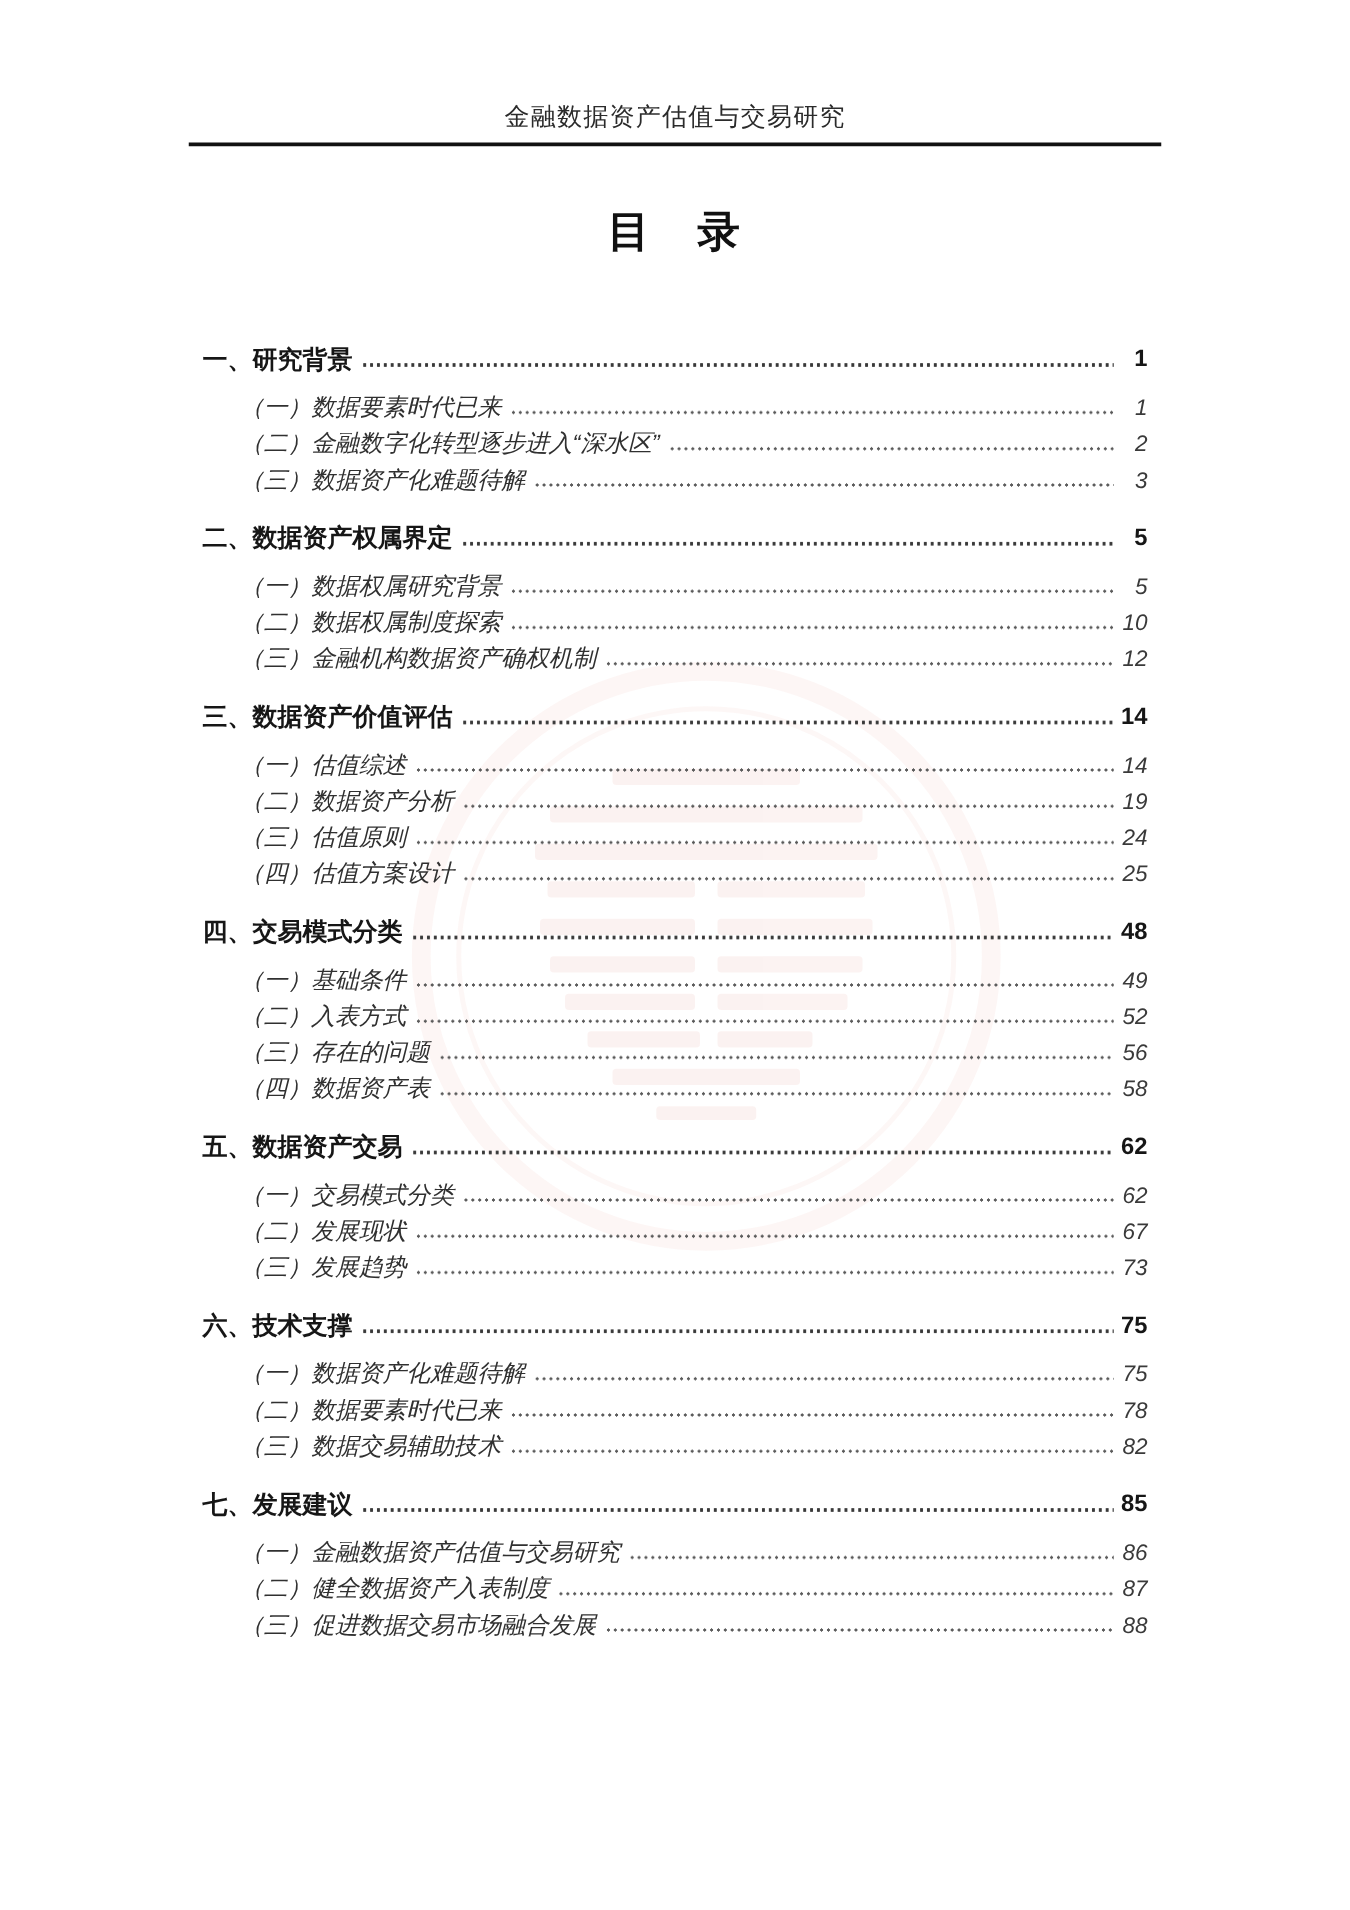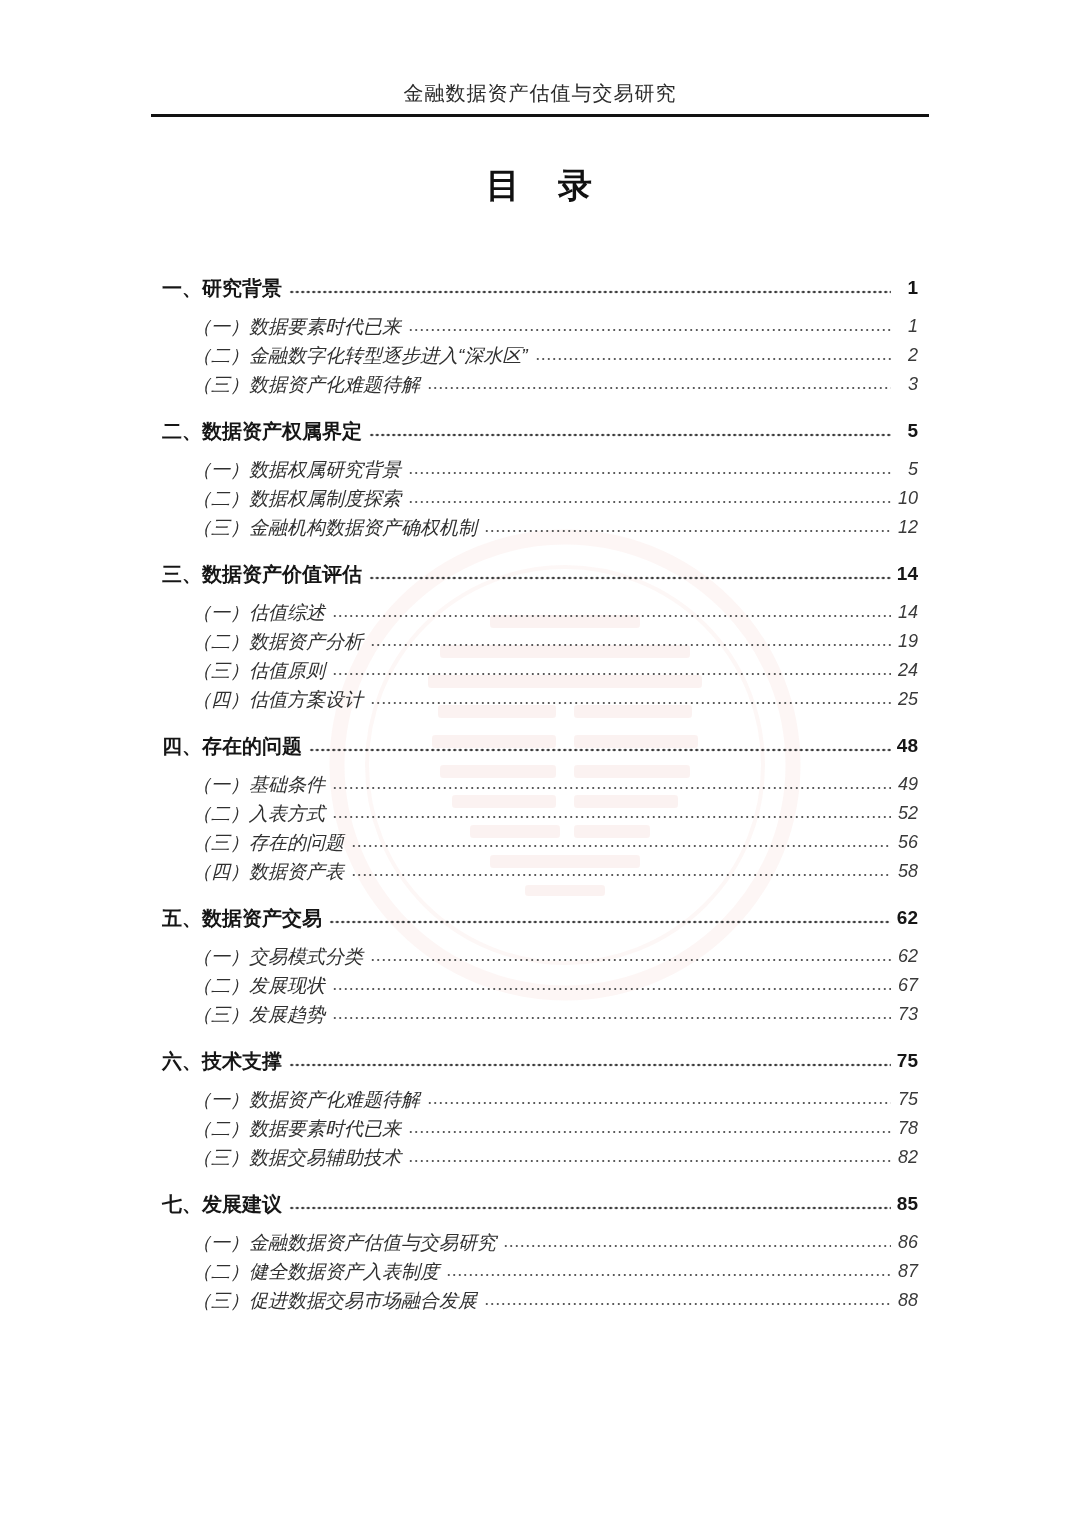--- a/index.html
+++ b/index.html
@@ -211,21 +211,21 @@
     <span class="pg">24</span>
   </div>
 
   <div class="row l2">
     <span class="lbl">（四）估值方案设计</span>
     <span class="leader"></span>
     <span class="pg">25</span>
   </div>
 
   <div class="row l1">
-    <span class="lbl">四、存在的问题</span>
+    <span class="lbl">四、交易模式分类</span>
     <span class="leader"></span>
     <span class="pg">48</span>
   </div>
 
   <div class="row l2">
     <span class="lbl">（一）基础条件</span>
     <span class="leader"></span>
     <span class="pg">49</span>
   </div>
 

